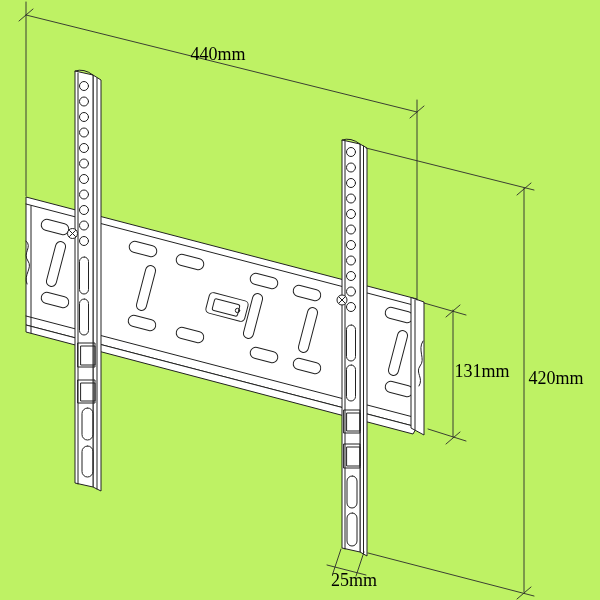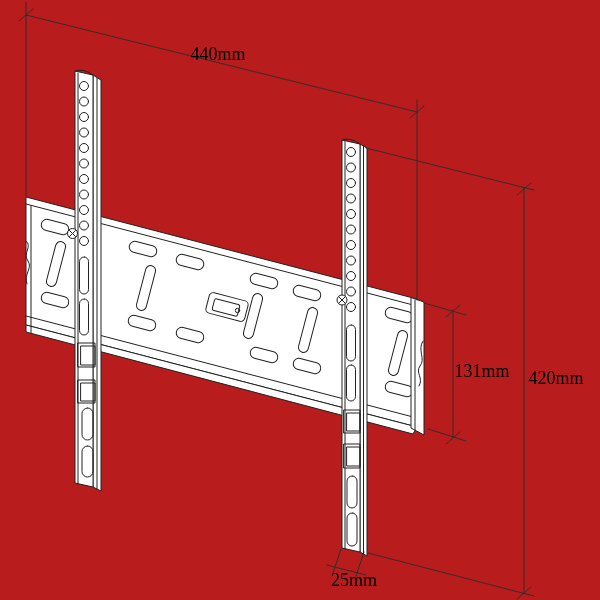--- a/index.html
+++ b/index.html
@@ -1,16 +1,16 @@
 <!DOCTYPE html>
 <html><head>
 <meta charset="utf-8">
 <style>
   html,body{margin:0;padding:0;background:#ffffff;}
-  .stage{width:600px;height:600px;background:#b91c1c;overflow:hidden;position:relative;}
+  .stage{width:600px;height:600px;background:#bef264;overflow:hidden;position:relative;}
   svg{display:block;}
   .ln{fill:none;stroke:#222222;stroke-width:1;stroke-linecap:round;stroke-linejoin:round;}
   .wf{fill:#ffffff;stroke:#222222;stroke-width:1;stroke-linejoin:round;}
   .dim{fill:none;stroke:#2b2b2b;stroke-width:0.9;stroke-linecap:round;}
   .dimlabel{font-family:"Liberation Serif", serif;font-size:18px;fill:#000000;}
 </style>
 </head>
 <body>
 
 <div class="stage">

